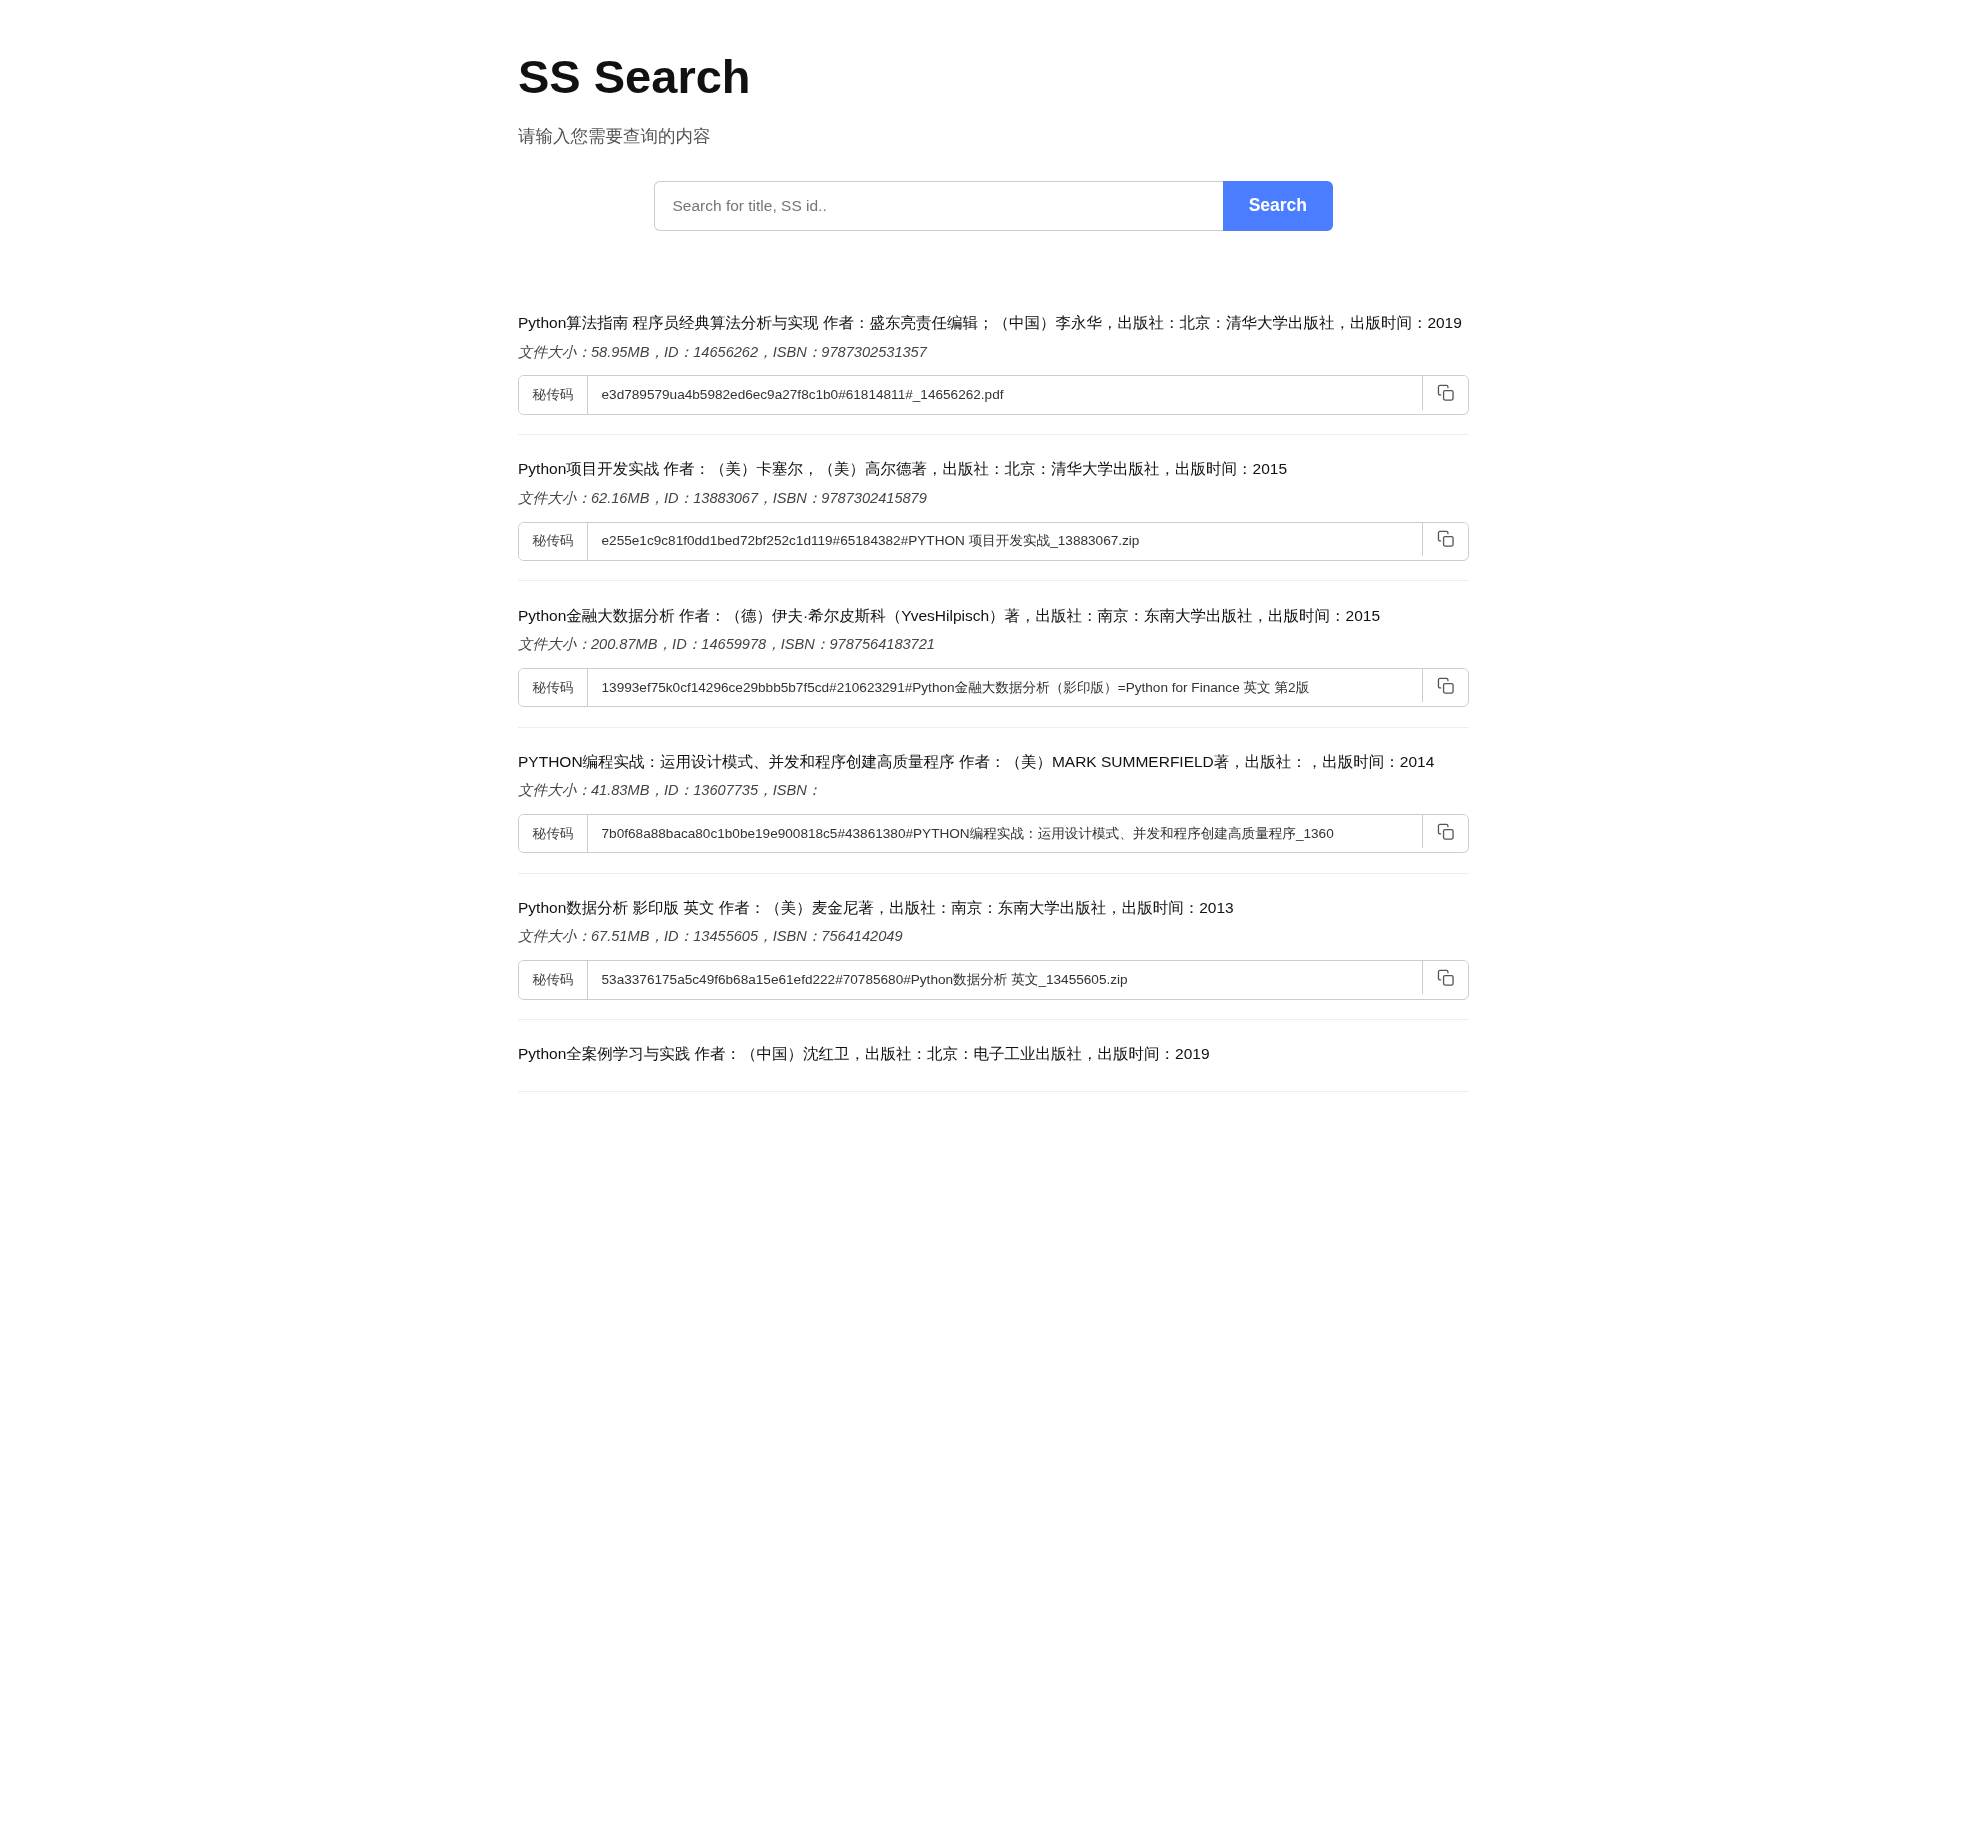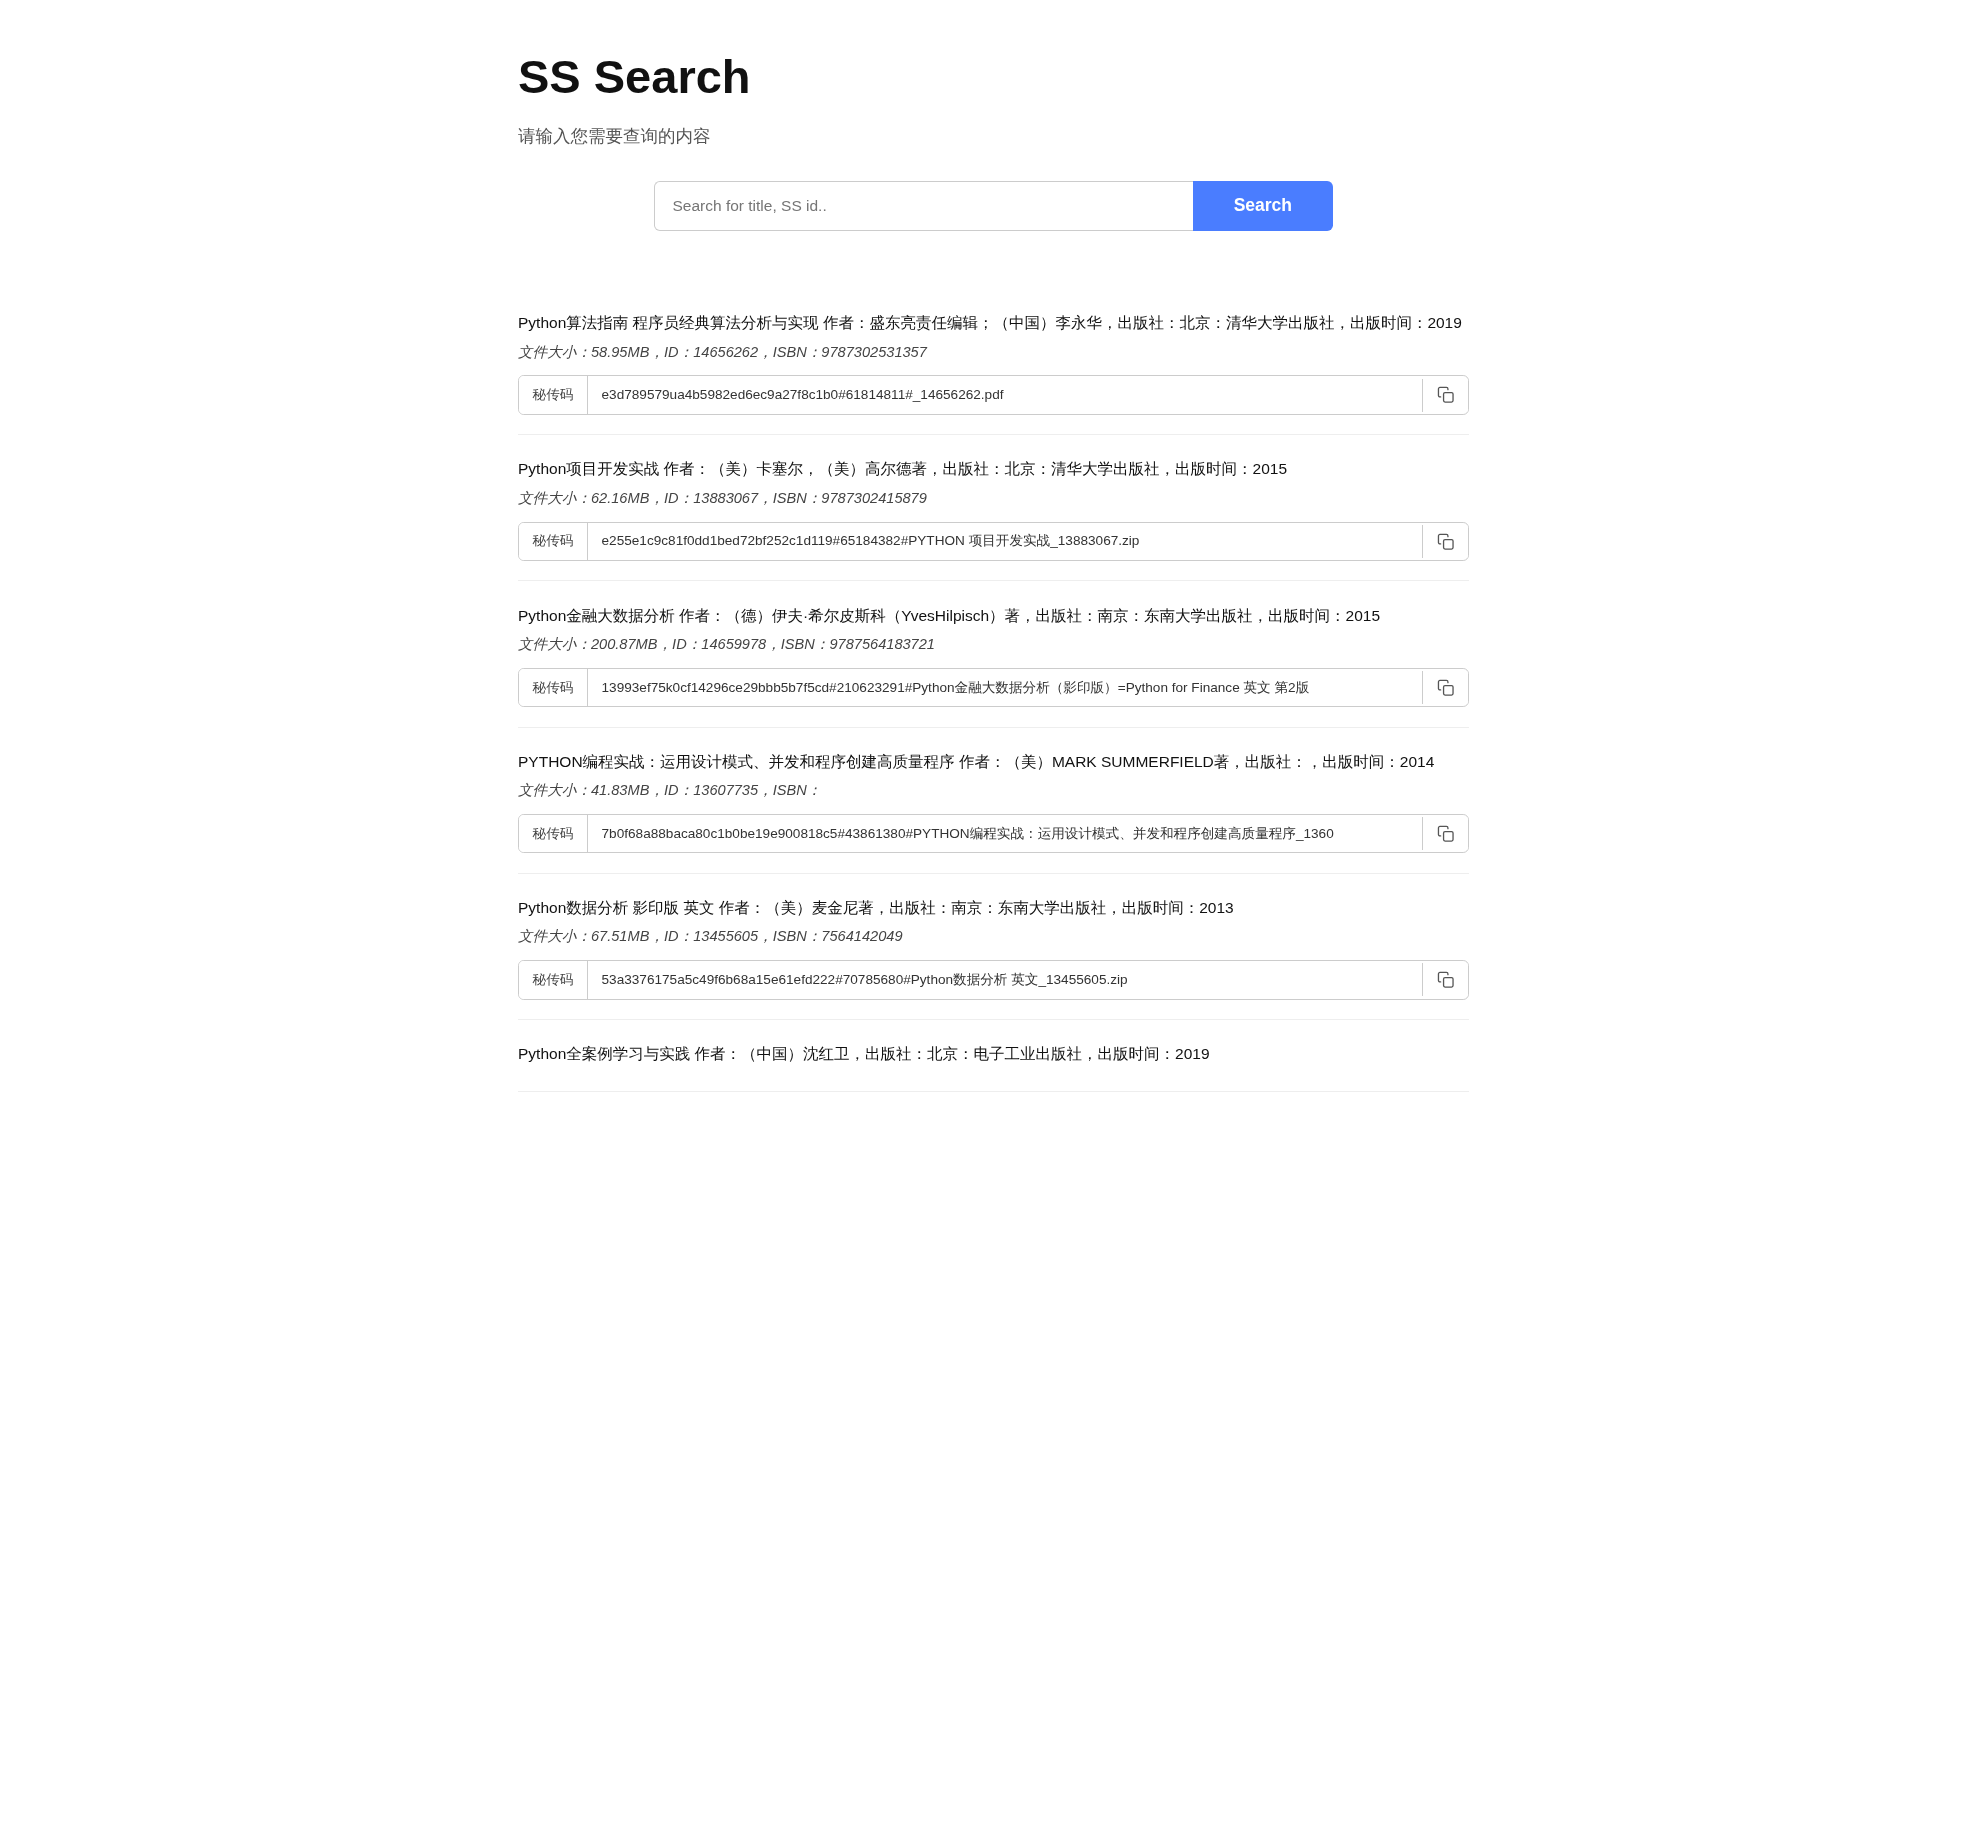--- a/index.html
+++ b/index.html
@@ -47,21 +47,21 @@
       font-size: 15.5px;
       color: #999;
       outline: none;
     }
     .search-button {
       height: 50px;
       background: #4a7dff;
       color: #fff;
       border: none;
       border-radius: 0 5.8px 5.8px 0;
-      padding: 0 41px;
+      padding: 0 26px;
       font-size: 17.5px;
       font-weight: 600;
       cursor: pointer;
     }
     .results {
       display: flex;
       flex-direction: column;
       gap: 0;
     }
     .result-item {
@@ -79,21 +79,21 @@
       margin-top: 13px;
     }
     .result-meta {
       font-size: 14.6px;
       color: #444;
       margin-bottom: 11.6px;
       font-style: italic;
     }
     .secret-code-row {
       display: flex;
-      align-items: center;
+      align-items: flex-start;
       border: 1px solid #ccc;
       border-radius: 5.8px;
       overflow: hidden;
     }
     .secret-code-label {
       padding: 7.8px 13.6px;
       font-size: 13.6px;
       color: #444;
       background: #fff;
       white-space: nowrap;

